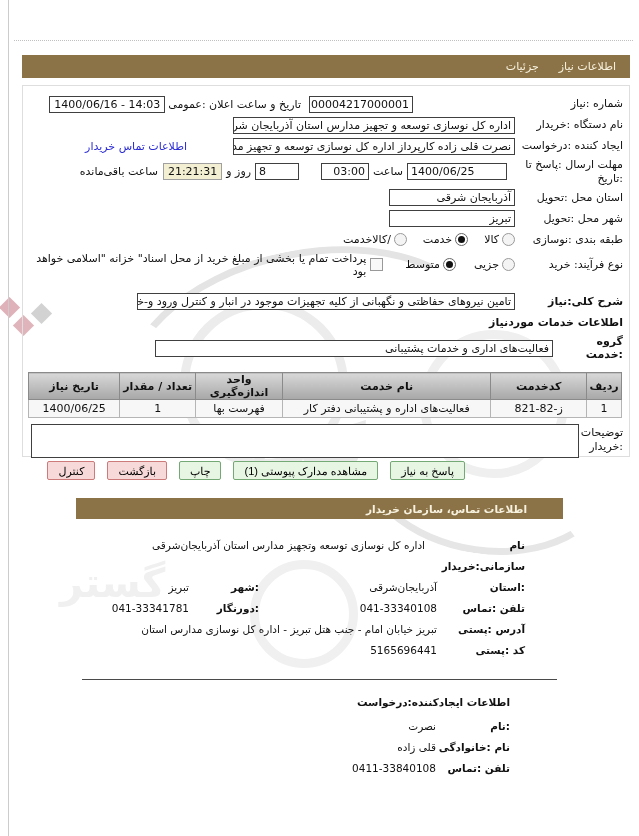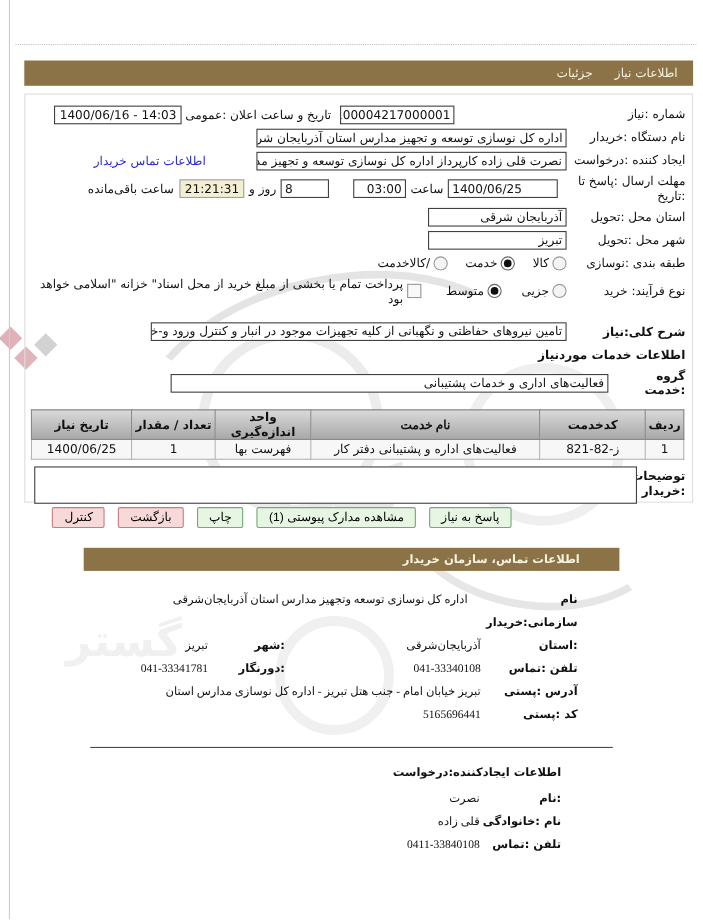--- a/index.html
+++ b/index.html
@@ -38,36 +38,36 @@
                   background:#111;border-radius:50%;}
   .chk{width:11px;height:11px;border:1px solid #999;background:#f8f8f8;margin-left:4px;flex:none;}
 
   table.svc{border-collapse:collapse;width:594px;margin:10px 1px 6px 1px;font-size:11px;}
   table.svc th{background:linear-gradient(#d8d8d8,#a7a7a7);border:1px solid #8a8a8a;
                font-weight:bold;height:18px;padding:0 2px;}
   table.svc td{border:1px solid #b5b5b5;background:#f7f7f7;text-align:center;
                padding:2px 3px;line-height:1.2;}
 
   .notesrow{display:flex;align-items:flex-start;margin-top:2px;}
-  .noteslbl{width:44px;flex:none;font-weight:bold;line-height:1.3;padding-top:2px;}
+  .noteslbl{width:44px;flex:none;font-weight:normal;line-height:1.3;padding-top:2px;}
   .notesbox{flex:1;height:32px;border:1px solid #404040;background:#fff;margin-left:2px;}
 
   .btnrow{position:absolute;top:461px;right:174px;display:flex;gap:12px;z-index:1;}
   .btn{height:17px;line-height:16px;padding:0 10px;border-radius:2px;font-size:11px;
        cursor:pointer;white-space:nowrap;box-sizing:content-box;}
   .btn.green{background:#e7f6e3;border:1px solid #74a874;}
   .btn.pink{background:#f8d9d9;border:1px solid #cc7a7a;}
 
   .lower{position:absolute;top:498px;left:0;right:0;z-index:1;font-size:10.5px;}
   .cbar{margin:0 76px 0 76px;height:21px;background:#8c7347;color:#f7f2df;
         display:flex;align-items:center;padding:0 36px 0 8px;font-weight:bold;}
   .crows{margin:16px 114px 0 82px;}
   .crow{display:flex;align-items:flex-start;line-height:21px;}
   .clbl{width:88px;flex:none;font-weight:bold;}
-  .cval{margin-left:8px;font-family:Liberation Serif, serif;}
+  .cval{margin-left:8px;}
   .clbl2{width:70px;flex:none;font-weight:bold;margin-right:40px;}
   .divider{margin:18px 82px 0 82px;border-top:1px solid #4a4a4a;height:0;}
   .chead{margin:16px 129px 0 0;font-weight:bold;}
   .crows2{margin:8px 129px 0 0;}
   .crow2{display:flex;line-height:21px;}
   .clbl3{width:74px;flex:none;font-weight:bold;}
 </style>
 </head>
 <body>
 
@@ -167,21 +167,21 @@
     <div class="row">
       <span class="lbl b" style="width:66px;">گروه :خدمت</span>
       <span class="fld" style="width:390px;margin-right:4px;">فعالیت‌های اداری و خدمات پشتیبانی</span>
     </div>
 
     <table class="svc">
       <thead>
         <tr>
           <th style="width:30px;">ردیف</th>
           <th style="width:94px;">کدخدمت</th>
-          <th style="width:216px;font-family:Liberation Serif, serif;">نام خدمت</th>
+          <th style="width:216px;">نام خدمت</th>
           <th style="width:84px;">واحد اندازه‌گیری</th>
           <th style="width:74px;">تعداد / مقدار</th>
           <th style="width:88px;">تاریخ نیاز</th>
         </tr>
       </thead>
       <tbody>
         <tr>
           <td>1</td>
           <td>ز-82-821</td>
           <td>فعالیت‌های اداره و پشتیبانی دفتر کار</td>

